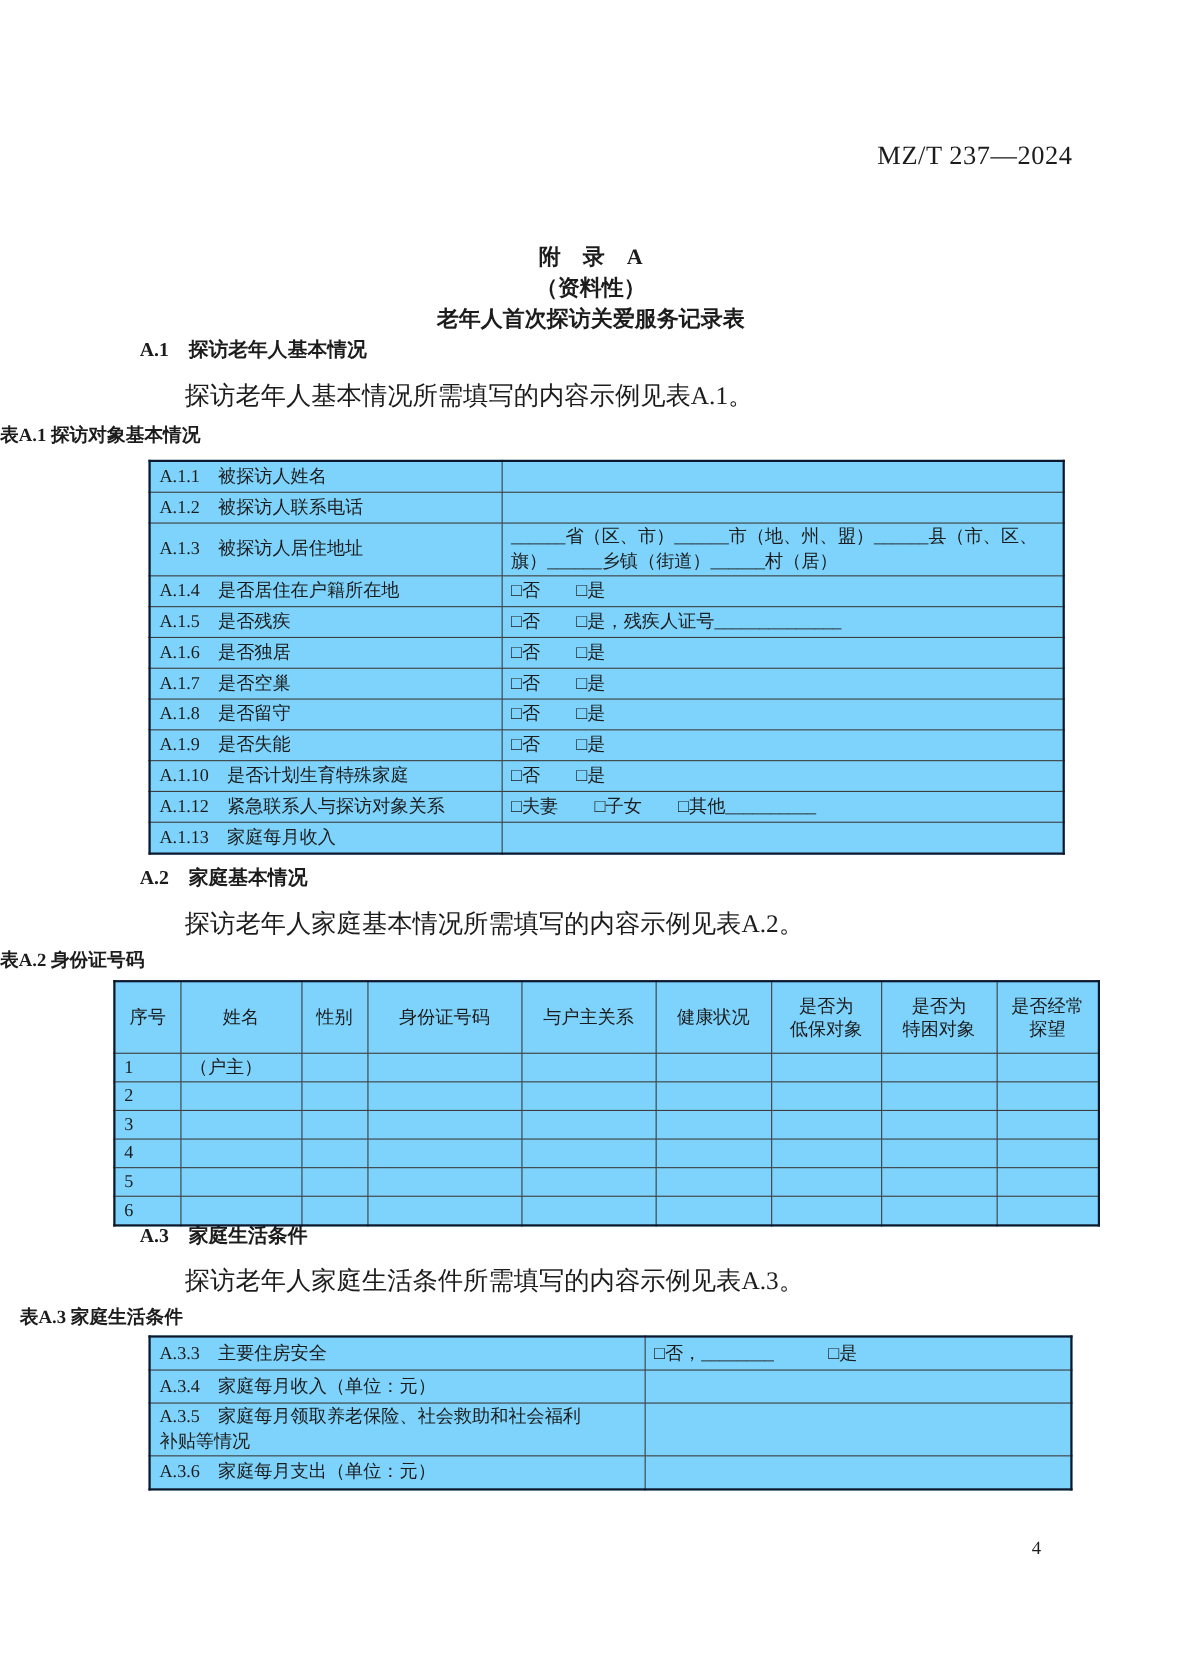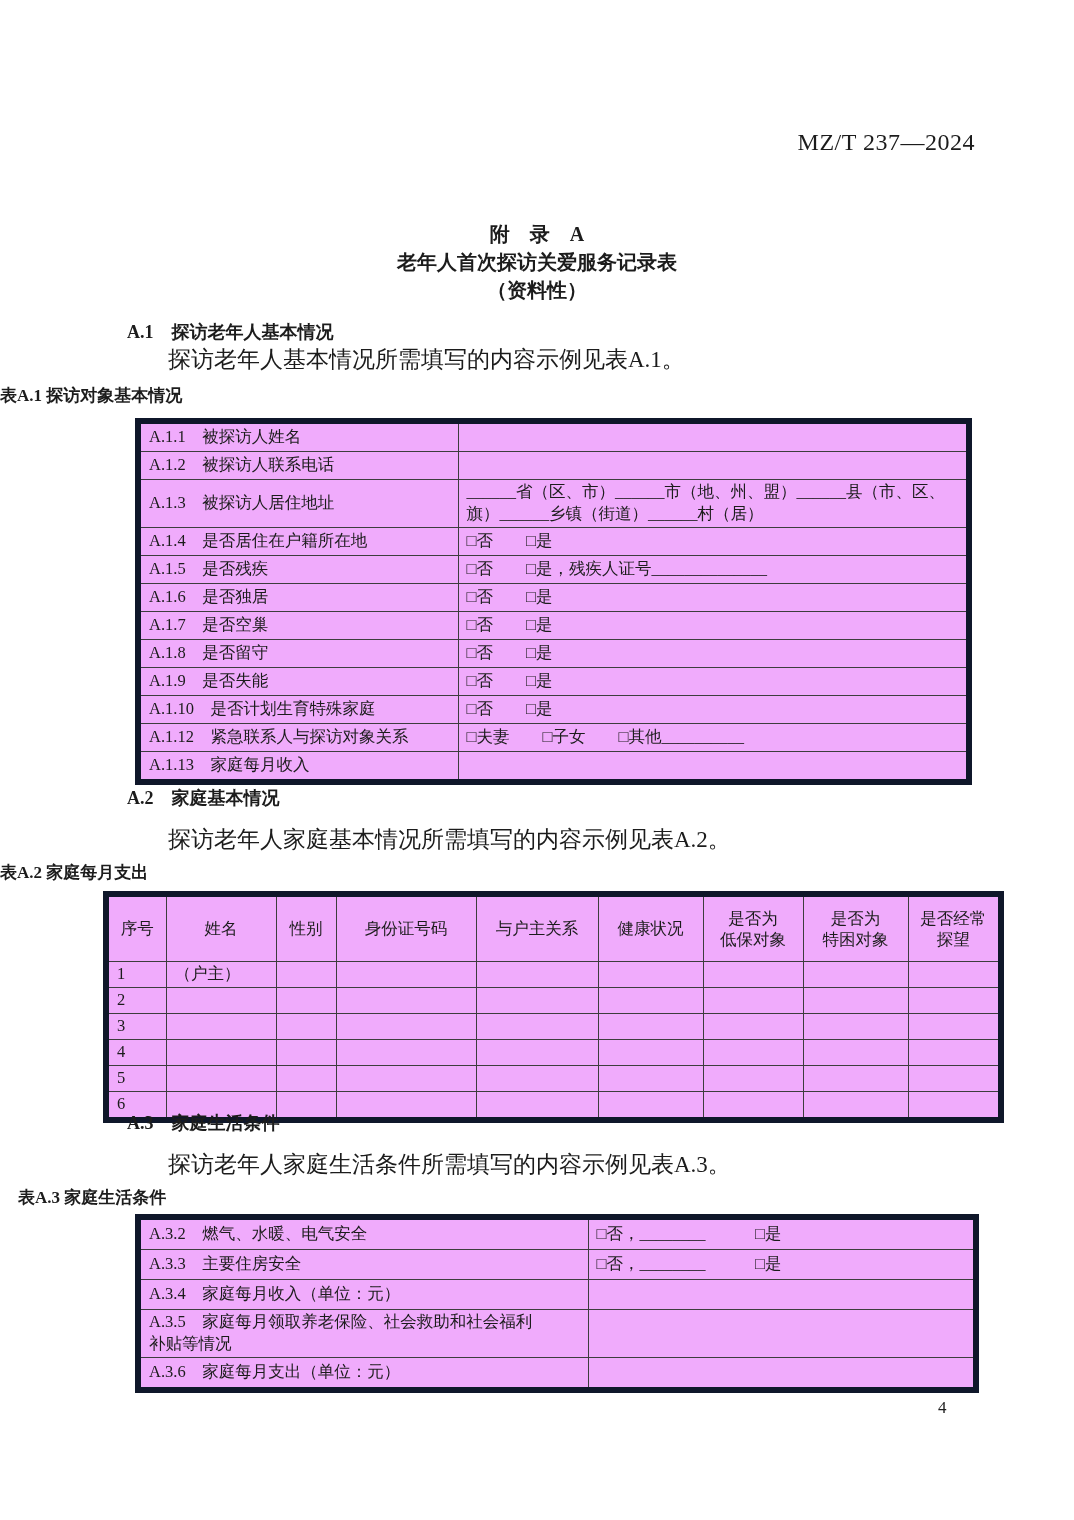--- a/index.html
+++ b/index.html
@@ -17,42 +17,42 @@
     font-size: 24px; letter-spacing: 0.5px;
   }
 
   #appendix-title {
     top: 220px; left: 0; width: 100%;
     text-align: center; font-weight: bold;
     font-size: 20px; line-height: 28px;
   }
 
   .sec-heading { font-weight: bold; font-size: 18px; white-space: pre-wrap; }
-  #heading-a1 { top: 320px; left: 127px; }
+  #heading-a1 { top: 306px; left: 127px; }
   #heading-a2 { top: 786px; left: 127px; }
   #heading-a3 { top: 1111px; left: 127px; }
 
   .intro { font-size: 23px; white-space: pre-wrap; }
   #intro-a1 { top: 344px; left: 168px; }
   #intro-a2 { top: 824px; left: 168px; }
   #intro-a3 { top: 1149px; left: 168px; }
 
   .tbl-caption {
     left: 0; width: 100%; text-align: left;
     font-weight: bold; font-size: 17px;
   }
   #caption-a1 { top: 384px; }
   #caption-a2 { top: 861px; }
   #caption-a3 { top: 1186px; margin-left: 18px; }
 
   table {
     position: absolute;
     border-collapse: collapse; table-layout: fixed;
-    background: #f0abfc;
-    border: 6px solid #0f172a;
+    background: #7dd3fc;
+    border: 2px solid #0f172a;
   }
   td, th {
     border: 1px solid #3d3d3d;
     vertical-align: middle;
     overflow: hidden;
   }
   td {
     font-size: 16.5px; line-height: 1.35;
     padding: 1px 8px;
     white-space: pre-wrap;
@@ -79,22 +79,22 @@
     font-size: 17px;
   }
 </style>
 </head>
 <body>
 
 <div class="abs" id="doc-code">MZ/T 237—2024</div>
 
 <div class="abs" id="appendix-title">
   <div>附　录　A</div>
+  <div>（资料性）</div>
   <div>老年人首次探访关爱服务记录表</div>
-  <div>（资料性）</div>
 </div>
 
 <div class="abs sec-heading" id="heading-a1">A.1　探访老年人基本情况</div>
 <div class="abs intro" id="intro-a1">探访老年人基本情况所需填写的内容示例见表A.1。</div>
 <div class="abs tbl-caption" id="caption-a1">表A.1 探访对象基本情况</div>
 
 <table id="tbl-a1">
   <colgroup>
       <col style="width:320px">
       <col style="width:511px">
@@ -146,21 +146,21 @@
       </tr>
       <tr>
         <td>A.1.13　家庭每月收入</td>
         <td></td>
       </tr>
     </tbody>
 </table>
 
 <div class="abs sec-heading" id="heading-a2">A.2　家庭基本情况</div>
 <div class="abs intro" id="intro-a2">探访老年人家庭基本情况所需填写的内容示例见表A.2。</div>
-<div class="abs tbl-caption" id="caption-a2">表A.2 家庭每月支出</div>
+<div class="abs tbl-caption" id="caption-a2">表A.2 身份证号码</div>
 
 <table id="tbl-a2">
   <colgroup>
     <col style="width:60px">
       <col style="width:110px">
       <col style="width:60px">
     <col style="width:140px">
       <col style="width:122px">
       <col style="width:105px">
     <col style="width:100px">
@@ -257,24 +257,20 @@
 <div class="abs intro" id="intro-a3">探访老年人家庭生活条件所需填写的内容示例见表A.3。</div>
 <div class="abs tbl-caption" id="caption-a3">表A.3 家庭生活条件</div>
 
 <table id="tbl-a3">
   <colgroup>
       <col style="width:450px">
       <col style="width:388px">
     </colgroup>
   <tbody>
       <tr>
-        <td>A.3.2　燃气、水暖、电气安全</td>
-        <td>□否，________　　　□是</td>
-      </tr>
-      <tr>
         <td>A.3.3　主要住房安全</td>
         <td>□否，________　　　□是</td>
       </tr>
       <tr>
         <td>A.3.4　家庭每月收入（单位：元）</td>
         <td></td>
       </tr>
       <tr>
         <td>A.3.5　家庭每月领取养老保险、社会救助和社会福利
 补贴等情况</td>

